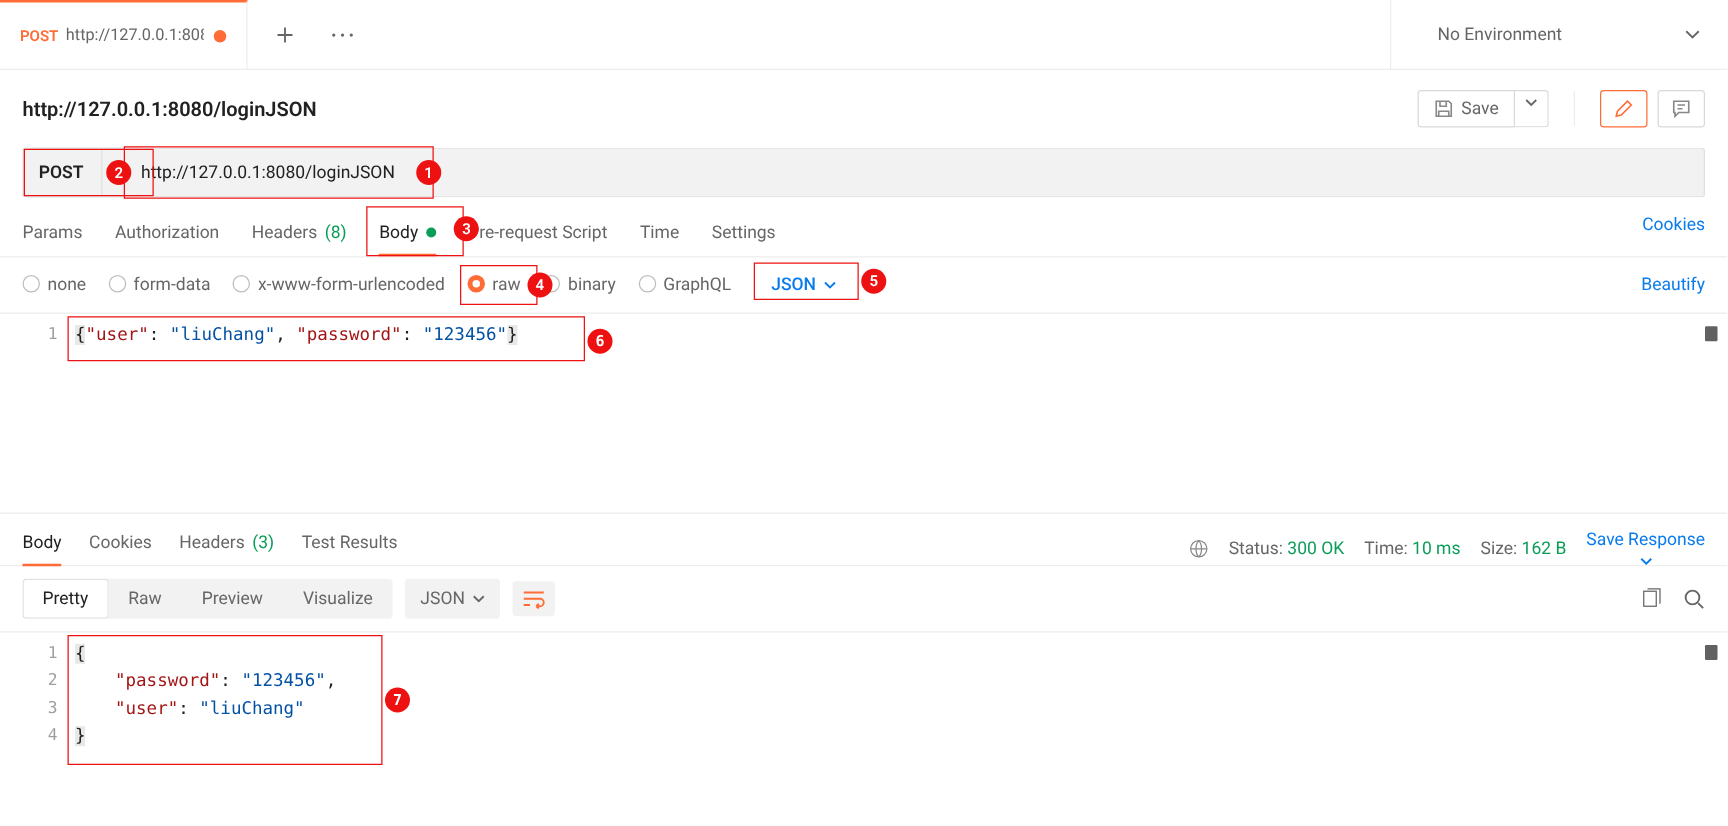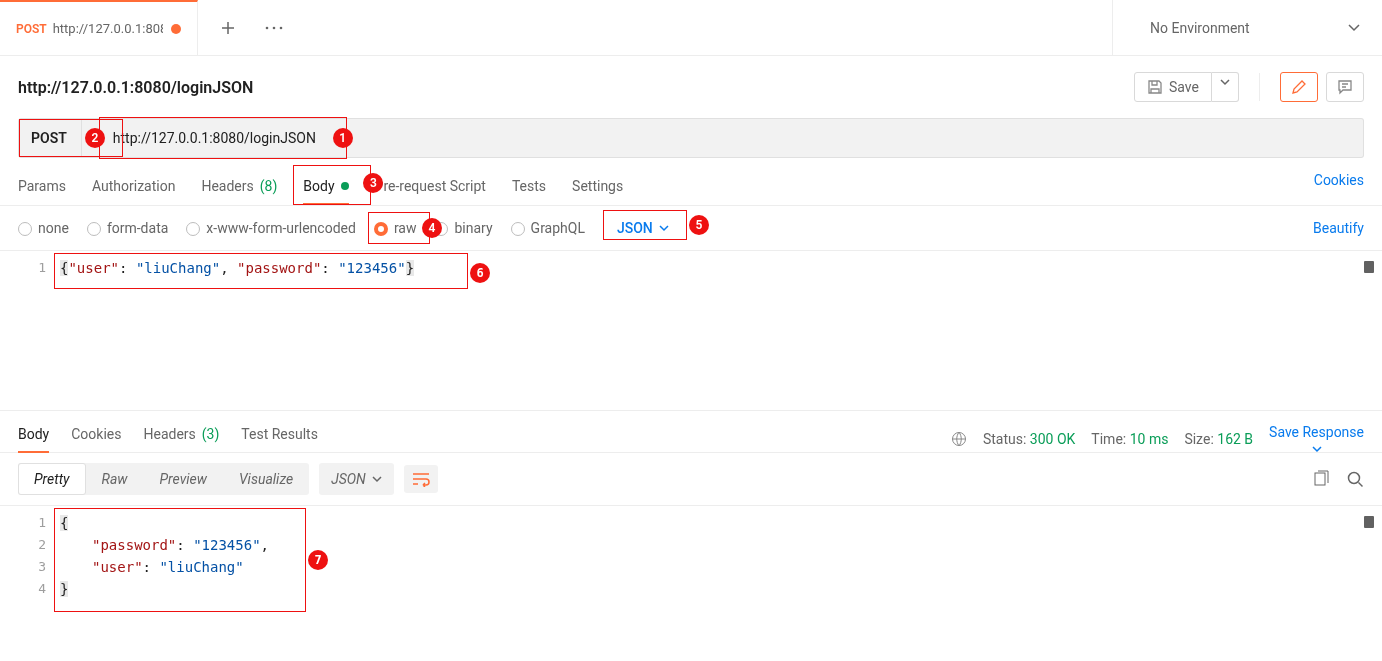--- a/index.html
+++ b/index.html
@@ -36,21 +36,21 @@
 
   .req-tabs { display:flex; align-items:flex-start; padding: 6px 18px 0 18px; gap:26px; border-bottom:1px solid #ededed; height:40px; }
   .req-tab { color:#666; padding:6px 0 10px 0; position:relative; display:flex; align-items:center; gap:6px; }
   .req-tab .count { color:#0a9d58; }
   .req-tab.active { color:#212121; }
   .req-tab.active::after { content:""; position:absolute; bottom:-1px; left:0; right:0; height:2px; background:#ff6c37; }
   .green-dot { width:8px; height:8px; border-radius:50%; background:#0a9d58; }
   .link-right { margin-left:auto; color:#097bed; }
 
   .body-types { display:flex; align-items:center; padding:10px 18px; gap:18px; border-bottom:1px solid #ededed; }
-  .radio { display:flex; align-items:flex-end; gap:6px; color:#666; }
+  .radio { display:flex; align-items:flex-start; gap:6px; color:#666; }
   .radio-circle { width:14px; height:14px; border-radius:50%; border:1px solid #bdbdbd; display:inline-block; }
   .radio-circle.checked { border:4px solid #ff6c37; }
   .json-dd { margin-left:6px; display:flex; align-items:center; gap:6px; color:#097bed; font-weight:500; padding:4px 8px; }
 
   .editor { display:flex; padding:6px 0 0 0; border-bottom:1px solid #ededed; min-height:160px; position:relative; }
   .gutter { width:60px; text-align:right; color:#9e9e9e; font-size:13px; padding-right:14px; font-family: Consolas, Menlo, monospace; }
   .gutter div { line-height:22px; }
   .code { font-family: Consolas, Menlo, monospace; font-size:14px; line-height:22px; position:relative; flex:1; }
   .brace { background:#e8e8e8; }
   .k { color:#a31515; }
@@ -59,21 +59,21 @@
   .editor-scroll { position:absolute; right:8px; top:10px; width:10px; height:12px; background:#616161; border-radius:1px; }
 
   .resp-header { display:flex; align-items:center; padding: 14px 18px 0 18px; gap:22px; border-bottom:1px solid #ededed; height:42px; }
   .resp-tab { color:#666; padding-bottom:10px; position:relative; display:flex; align-items:center; gap:6px; }
   .resp-tab.active { color:#212121; }
   .resp-tab.active::after { content:""; position:absolute; bottom:-1px; left:0; right:0; height:2px; background:#ff6c37; }
   .resp-meta { margin-left:auto; display:flex; align-items:center; gap:16px; color:#666; }
   .resp-meta .g { color:#0a9d58; }
   .resp-meta .link { color:#097bed;flex-direction:column; }
 
-  .resp-toolbar { display:flex; align-items:center; padding:10px 18px; gap:10px; border-bottom:1px solid #ededed;font-style:italic; }
+  .resp-toolbar { display:flex; align-items:center; padding:10px 18px; gap:10px; border-bottom:1px solid #ededed; }
   .seg { display:flex; background:#f2f2f2; border-radius:3px; }
   .seg-item { padding:8px 16px; color:#666; border-radius:3px; }
   .seg-item.active { background:#fff; box-shadow: inset 0 0 0 1px #e0e0e0; color:#212121; }
   .pill { background:#f2f2f2; padding:8px 12px; border-radius:3px; color:#666; display:flex; align-items:center; gap:6px; }
   .toolbar-right { margin-left:auto; display:flex; gap:16px; color:#666; }
 
   .resp-editor { display:flex; padding:6px 0 0 0; position:relative; min-height:120px;}
   .indent { display:inline-block; width:32px; }
 
   .annot { position:absolute; width:20px; height:20px; border-radius:50%; background:#e11; color:#fff; font-size:12px; display:flex; align-items:center; justify-content:center; z-index:5; font-weight:600;}
@@ -176,21 +176,21 @@
   <div class="req-tab active" style="position:relative;">
     <span>Body</span>
     <span class="green-dot"></span>
     <div class="red-box" style="left:-10px; top:-7px; width:78px; height:40px;"></div>
     <div class="annot" style="left:60px; top:1px;">3</div>
   </div>
   <div class="req-tab">
       <span>Pre-request Script</span>
     </div>
   <div class="req-tab">
-      <span>Tests</span>
+      <span>Time</span>
     </div>
   <div class="req-tab">
       <span>Settings</span>
     </div>
   <div class="link-right"><span>Cookies</span></div>
 </div>
 
 <div class="body-types" style="position:relative;">
   <label class="radio">
       <span class="radio-circle"></span>

